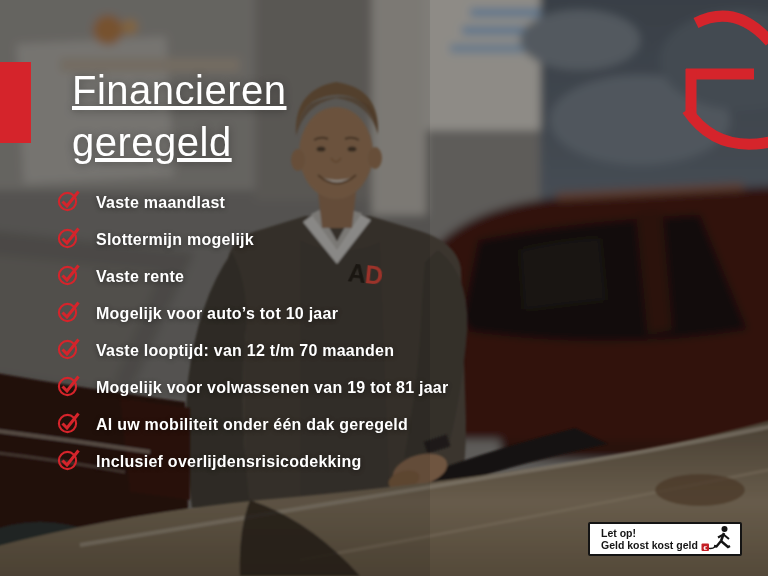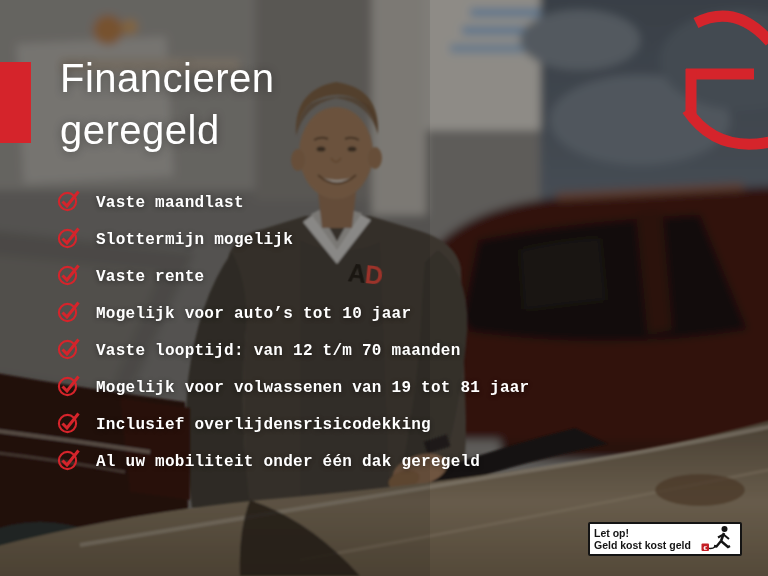--- a/index.html
+++ b/index.html
@@ -18,38 +18,38 @@
     text-shadow:0 1px 8px rgba(0,0,0,.35);
   }
   .headline span{display:block;}
   
   .benefits{
     position:absolute;left:57px;top:190px;margin:0;padding:0;list-style:none;
   }
   .benefits li{
     display:flex;align-items:center;gap:14px;height:25px;margin-bottom:12px;
     color:#fff;font-size:16px;font-weight:600;letter-spacing:.25px;
-    text-shadow:0 1px 5px rgba(0,0,0,.45);white-space:nowrap;font-family:Liberation Mono, monospace;
+    text-shadow:0 1px 5px rgba(0,0,0,.45);white-space:nowrap;
   }
   .check{width:25px;height:25px;flex:0 0 25px;}
   
   .brand-mark{position:absolute;right:0;top:6px;width:128px;height:150px;}
   
   .sweater-logo{
     position:absolute;left:348px;top:260px;font-size:25px;font-weight:700;
     transform:rotate(6deg);filter:blur(.6px);opacity:.9;letter-spacing:-1px;
   }
   .sweater-logo .la{color:#17140f;}
   .sweater-logo .ld{color:#a8342a;}
   
   .warning-badge{
     position:absolute;left:588px;top:522px;width:154px;height:34px;
     background:#fff;border:2px solid #141414;border-radius:2px;
     box-sizing:border-box;display:flex;align-items:center;
-    padding:1px 4px 1px 4px;gap:2px;
+    padding:1px 4px 1px 11px;gap:2px;
   }
   .warning-badge .txt{
     color:#141414;font-size:10.5px;font-weight:700;line-height:12px;
     letter-spacing:0;white-space:nowrap;flex:1;
   }
   .warning-badge .txt span{display:block;}
   .walk-icon{width:36px;height:28px;flex:0 0 36px;}
 </style>
 </head>
 <body>
@@ -165,21 +165,21 @@
     <rect x="0" y="0" width="768" height="576" fill="#0a0a0c" opacity=".36"></rect>
     <rect x="0" y="0" width="430" height="576" fill="#000" opacity=".1"></rect>
   </svg>
 
   <div class="sweater-logo">
     <span class="la">A</span><span class="ld">D</span>
   </div>
 
   <div class="red-bar"></div>
 
-  <h1 class="headline" style="margin:0;">
+  <h1 class="headline" style="margin:12px;text-decoration:underline;">
     <span>Financieren</span>
     <span>geregeld</span>
   </h1>
 
   <ul class="benefits">
     <li>
       <span><svg class="check" viewBox="0 0 25 25">
             <circle cx="10.5" cy="13.5" r="8.6" fill="none" stroke="#d5242b" stroke-width="2.1"></circle>
             <path d="M5.5,13.5 L10,18 L21.5,3.5" fill="none" stroke="#d5242b" stroke-width="3.1"></path>
           </svg></span>
@@ -218,28 +218,28 @@
             <circle cx="10.5" cy="13.5" r="8.6" fill="none" stroke="#d5242b" stroke-width="2.1"></circle>
             <path d="M5.5,13.5 L10,18 L21.5,3.5" fill="none" stroke="#d5242b" stroke-width="3.1"></path>
           </svg></span>
       <span>Mogelijk voor volwassenen van 19 tot 81 jaar</span>
     </li>
     <li>
       <span><svg class="check" viewBox="0 0 25 25">
             <circle cx="10.5" cy="13.5" r="8.6" fill="none" stroke="#d5242b" stroke-width="2.1"></circle>
             <path d="M5.5,13.5 L10,18 L21.5,3.5" fill="none" stroke="#d5242b" stroke-width="3.1"></path>
           </svg></span>
+      <span>Al uw mobiliteit onder één dak geregeld</span>
+    </li>
+    <li>
+      <span><svg class="check" viewBox="0 0 25 25">
+            <circle cx="10.5" cy="13.5" r="8.6" fill="none" stroke="#d5242b" stroke-width="2.1"></circle>
+            <path d="M5.5,13.5 L10,18 L21.5,3.5" fill="none" stroke="#d5242b" stroke-width="3.1"></path>
+          </svg></span>
       <span>Inclusief overlijdensrisicodekking</span>
-    </li>
-    <li>
-      <span><svg class="check" viewBox="0 0 25 25">
-            <circle cx="10.5" cy="13.5" r="8.6" fill="none" stroke="#d5242b" stroke-width="2.1"></circle>
-            <path d="M5.5,13.5 L10,18 L21.5,3.5" fill="none" stroke="#d5242b" stroke-width="3.1"></path>
-          </svg></span>
-      <span>Al uw mobiliteit onder één dak geregeld</span>
     </li>
   </ul>
 
   <svg class="brand-mark" viewBox="0 0 128 150">
     <path d="M56,17 Q96,-3 130,36" fill="none" stroke="#d5242b" stroke-width="11"></path>
     <path d="M46,68 L114,68" stroke="#d5242b" stroke-width="11"></path>
     <path d="M51,63 L51,108" stroke="#d5242b" stroke-width="11"></path>
     <path d="M47,104 Q76,147 130,136" fill="none" stroke="#d5242b" stroke-width="11"></path>
   </svg>
 

